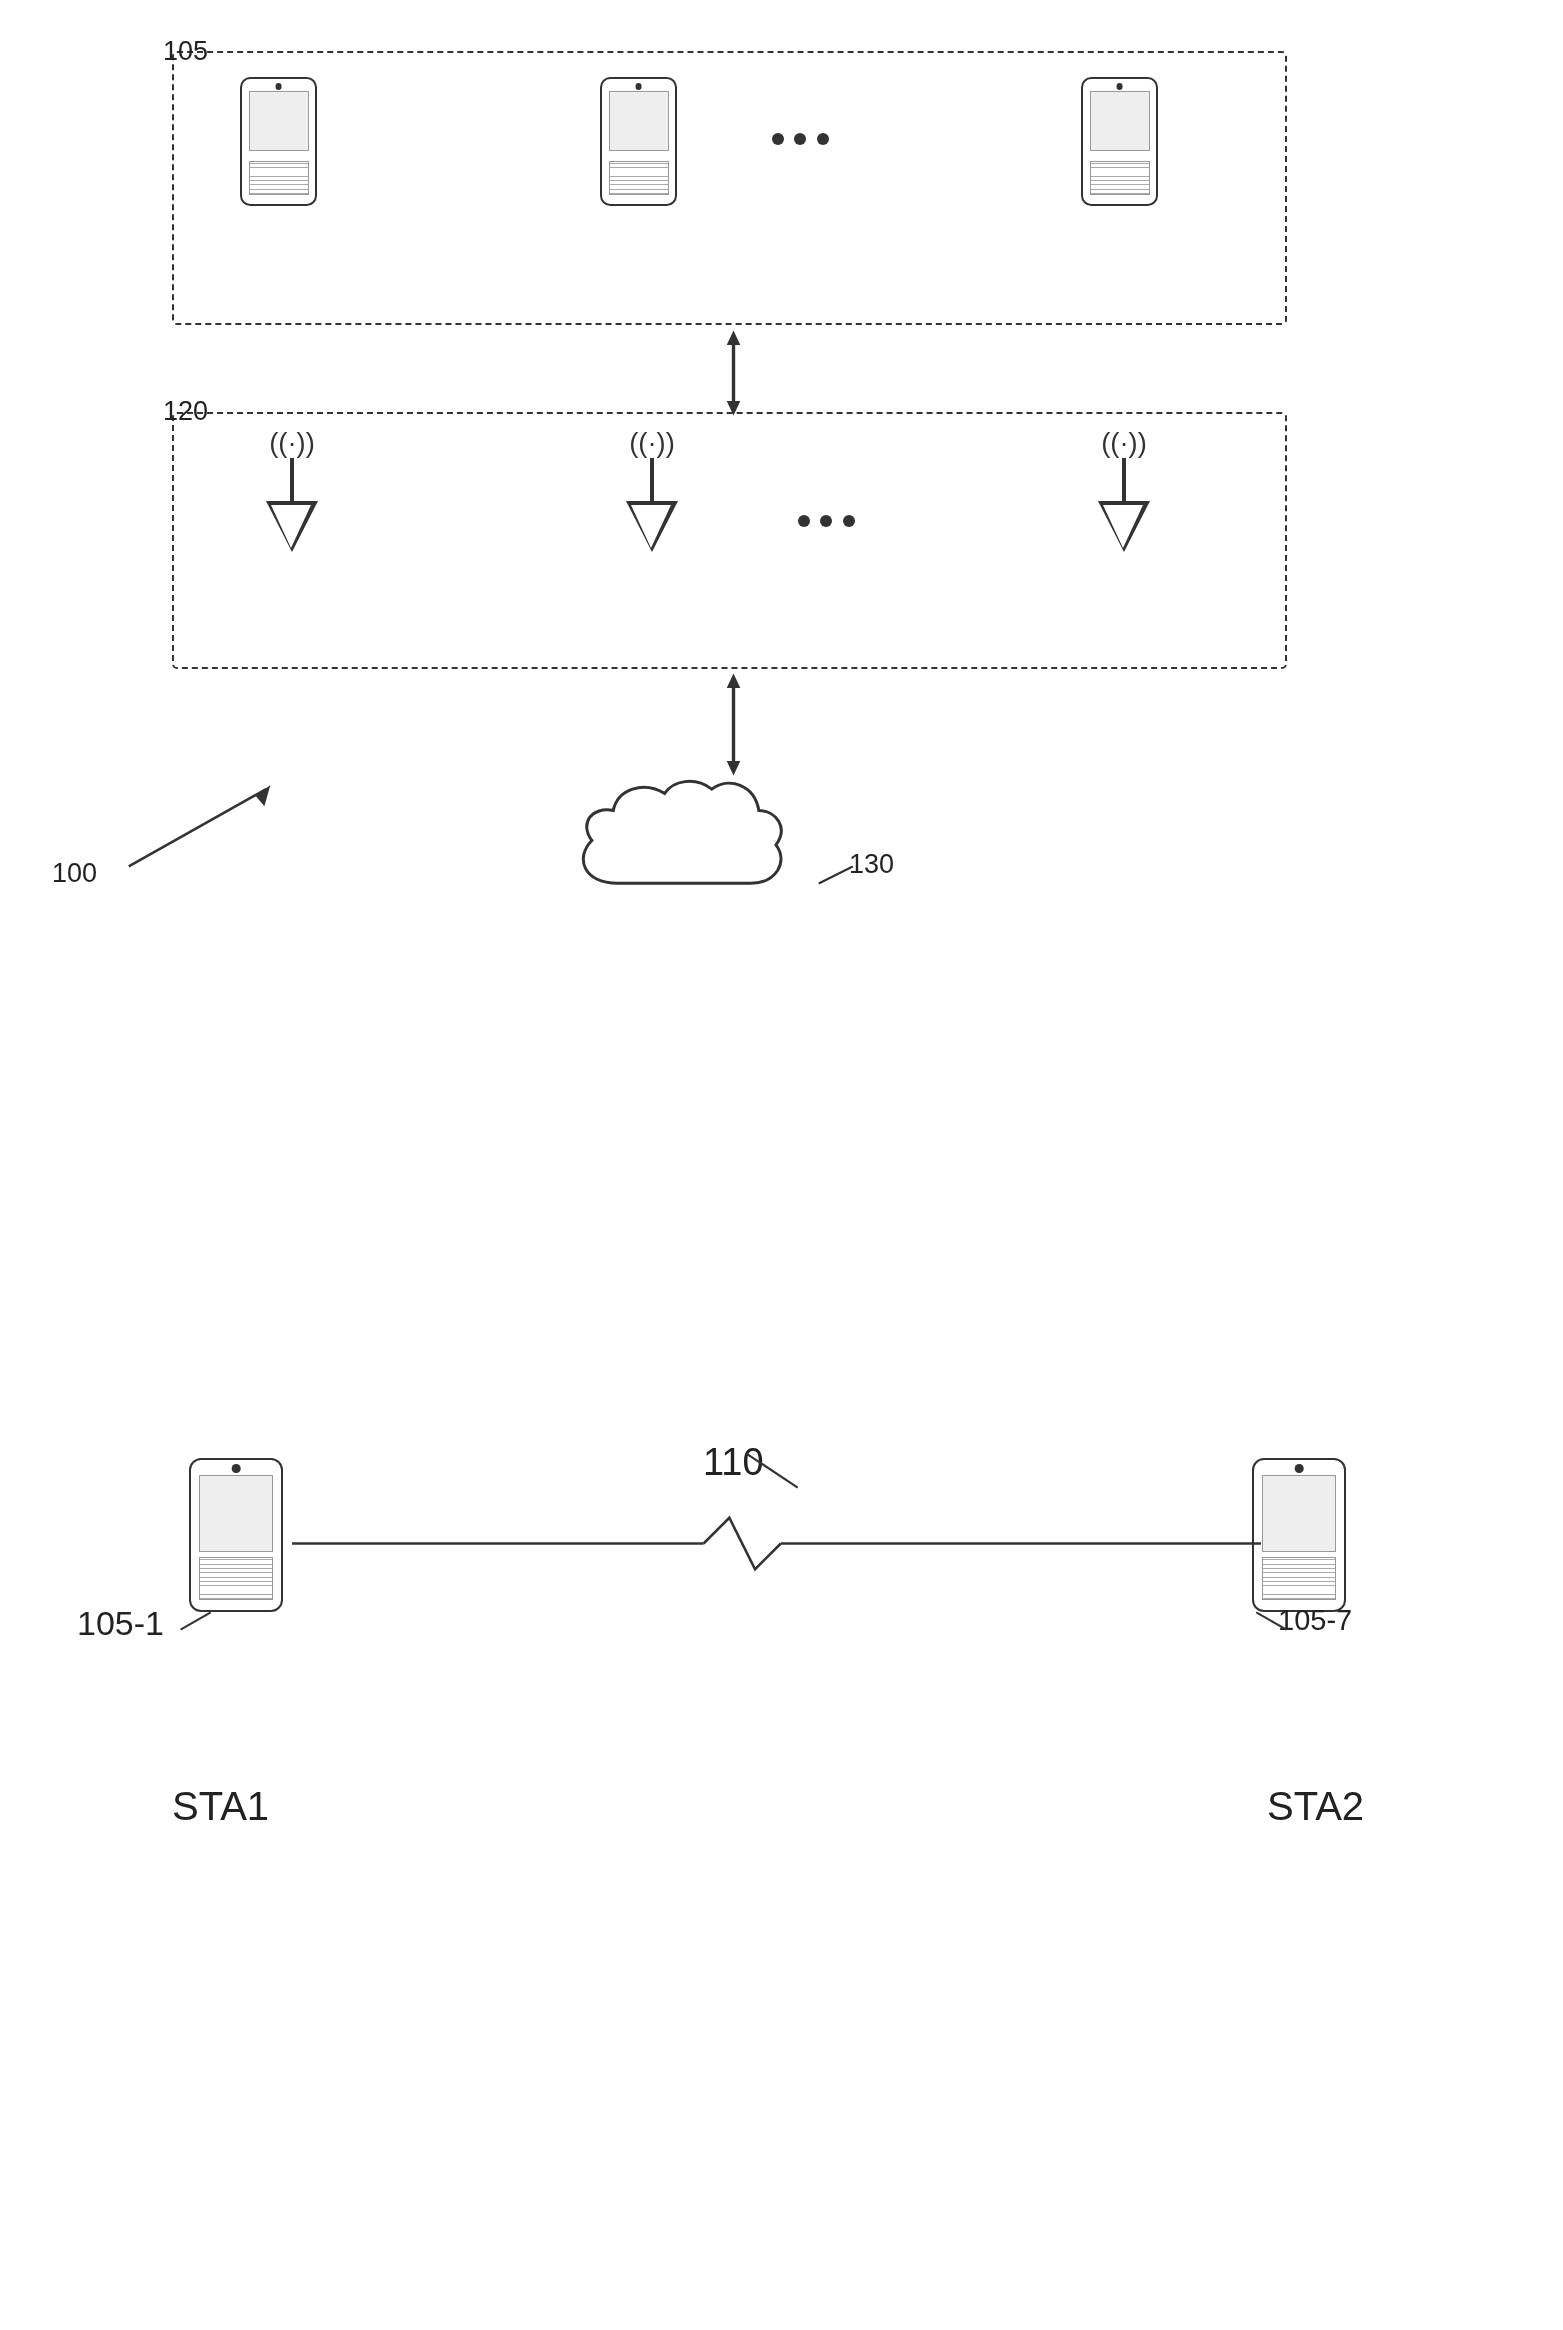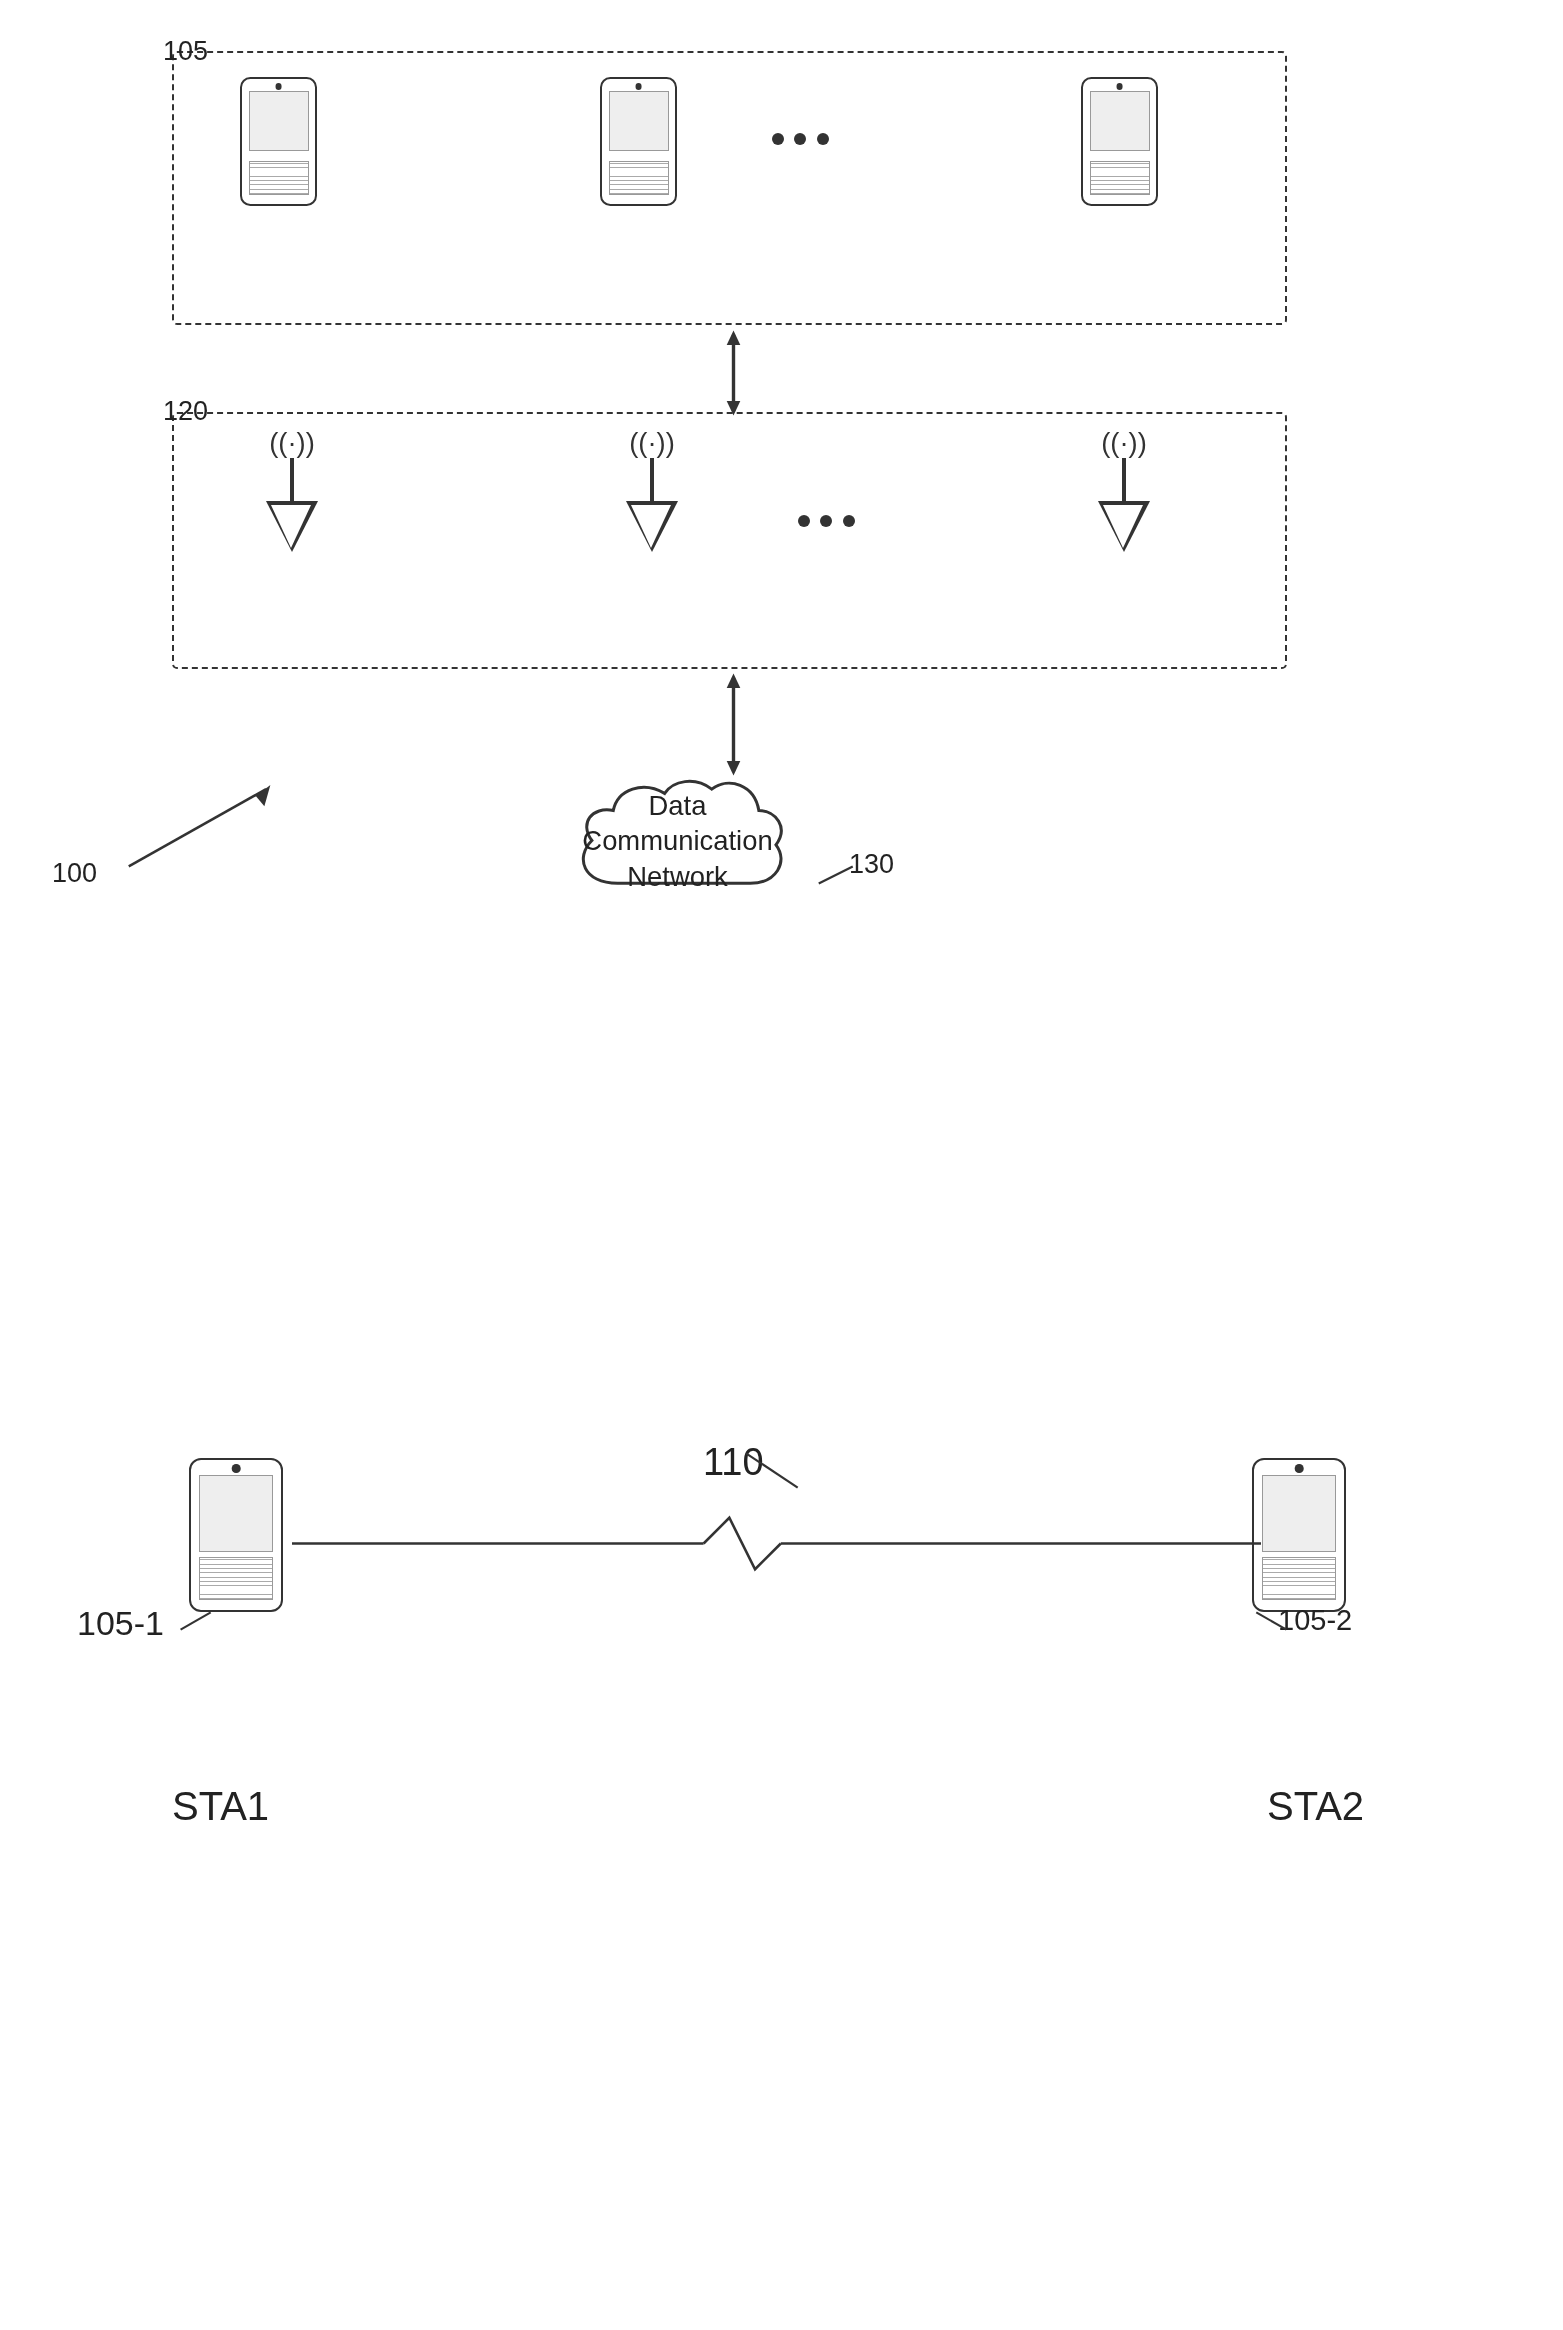--- a/index.html
+++ b/index.html
@@ -302,25 +302,20 @@
       <svg viewBox="0 0 260 160" xmlns="http://www.w3.org/2000/svg">
         <path d="M60,130 
                  C20,130 10,100 30,80 
                  C15,60 30,40 55,45 
                  C60,20 90,10 115,25 
                  C125,10 150,5 170,20 
                  C190,5 220,15 225,45 
                  C245,45 260,65 245,85 
                  C260,105 245,130 215,130 Z" fill="none" stroke="#333" stroke-width="3.5"></path>
       </svg>
-      <div class="cloud-text">
-        <span>Data</span><br>
-        <span>Communication</span><br>
-        <span>Network</span>
-      </div>
     </div>
   </div>
 
   <div class="label" style="top:849px; left:849px;">130</div>
 
   <svg class="arrow-svg" style="top:858px; left:806px; width:51px; height:34px;" viewBox="0 0 60 40" width="51" height="34">
     <line x1="55" y1="10" x2="15" y2="30" stroke="#333" stroke-width="2.5"></line>
   </svg>
 
   <div class="mobile" style="top:1458px; left:189px;">
@@ -338,21 +333,21 @@
   </svg>
 
   <div class="mobile" style="top:1458px; left:1252px;">
     <div class="phone-body" style="width:94px; height:154px; border-radius:12px;">
       <div class="phone-camera" style="width:8.6px; height:8.6px;"></div>
       <div class="phone-screen" style="width:74px; height:77px; margin-top:15.4px;"></div>
       <div class="phone-keyboard" style="width:74px; height:43px; bottom:10.3px;"></div>
     </div>
   </div>
 
-  <div class="label" style="top:1604px; left:1278px; font-size:29px;">105-2</div>
+  <div class="label" style="top:1604px; left:1278px; font-size:29px;">105-7</div>
 
   <svg class="arrow-svg" style="top:1608px; left:1252px; width:43px; height:26px;" viewBox="0 0 50 30" width="43" height="26">
     <line x1="5" y1="5" x2="40" y2="25" stroke="#333" stroke-width="2.5"></line>
   </svg>
 
   <svg class="link-svg" style="top:1509px; left:292px; width:969px; height:69px;" viewBox="0 0 1130 80" width="969" height="69">
 
     <line x1="0" y1="40" x2="480" y2="40" stroke="#333" stroke-width="3"></line>
 
     <polyline points="480,40 510,10 540,70 570,40" fill="none" stroke="#333" stroke-width="3"></polyline>

